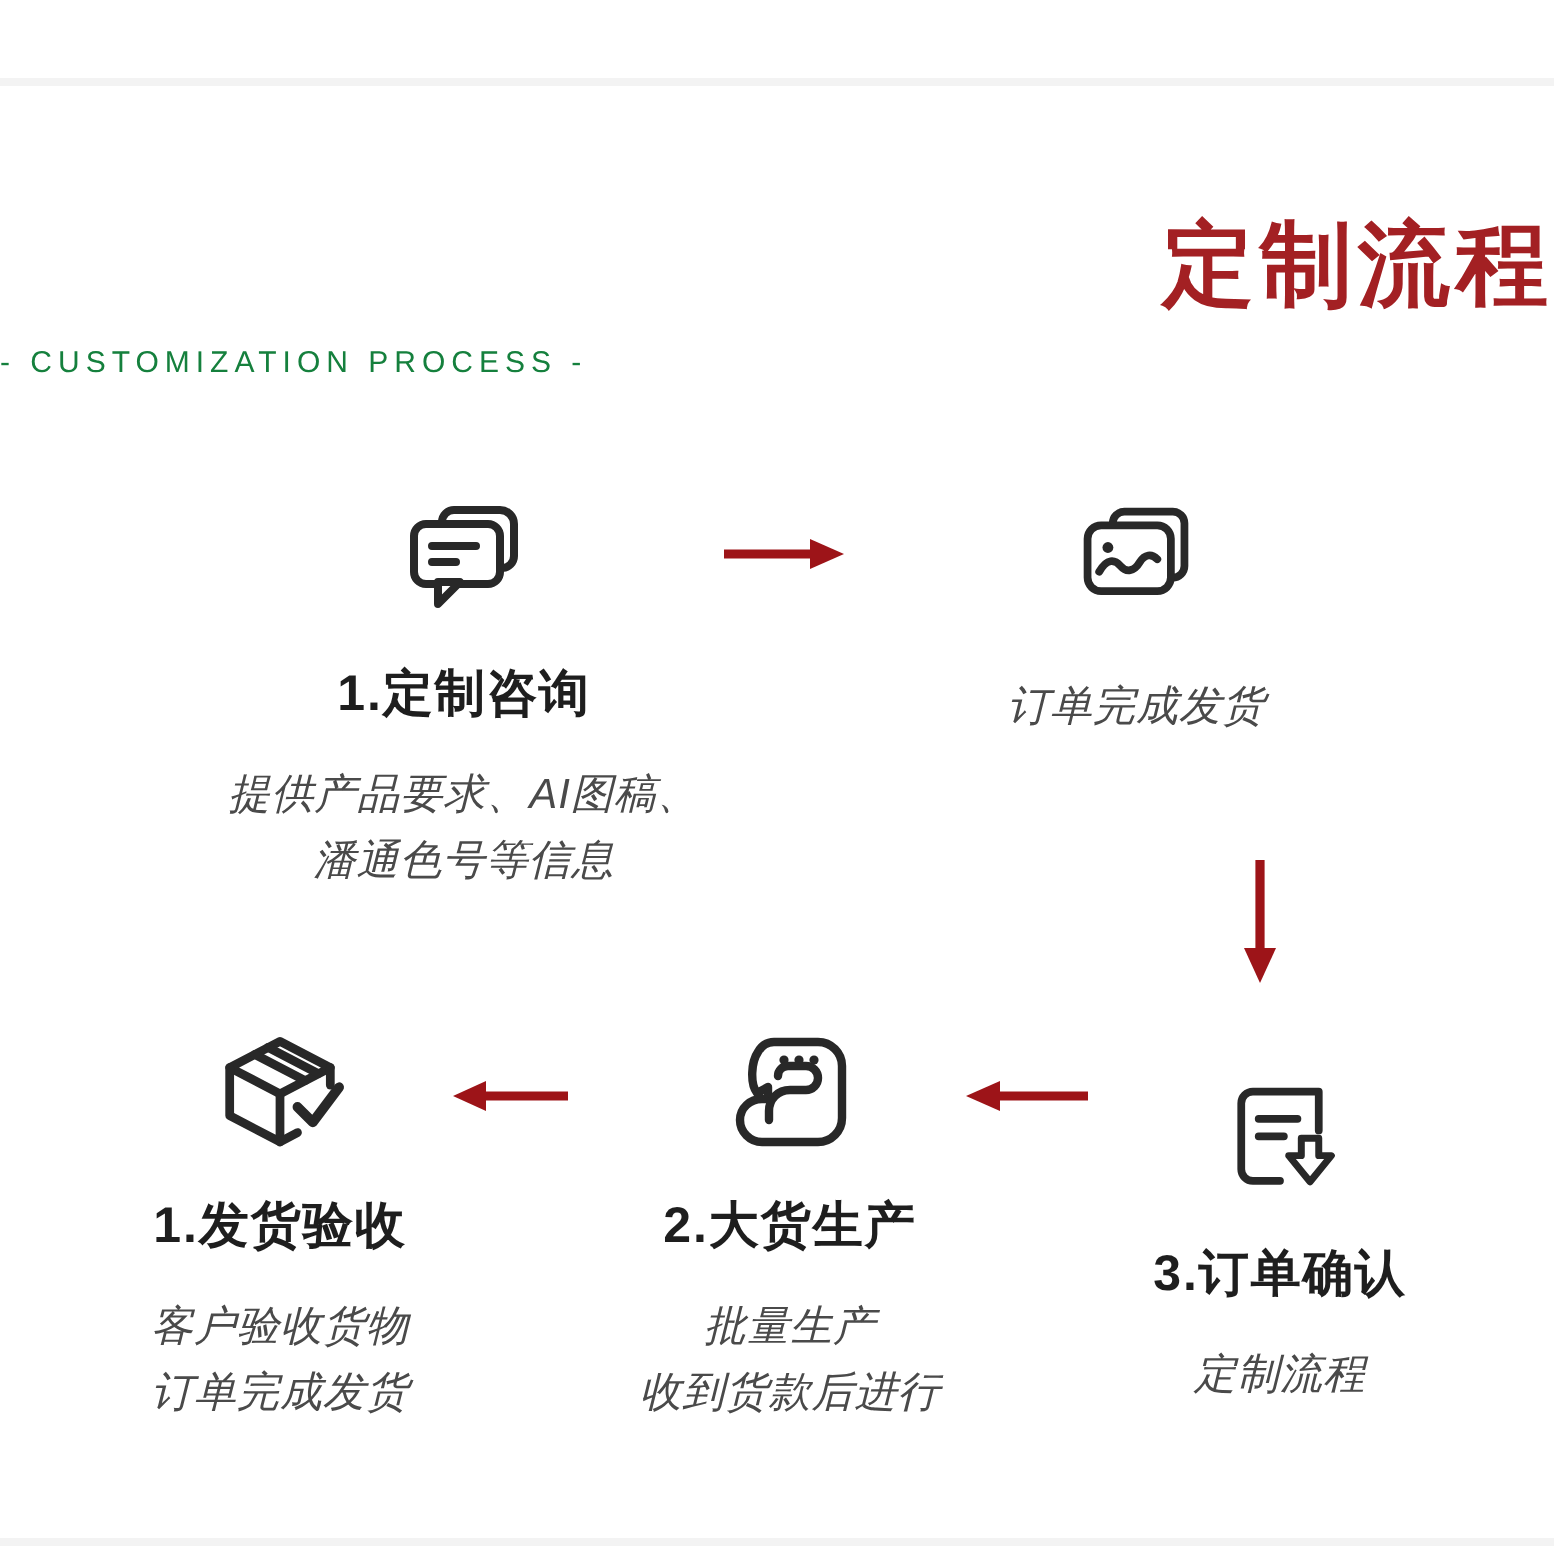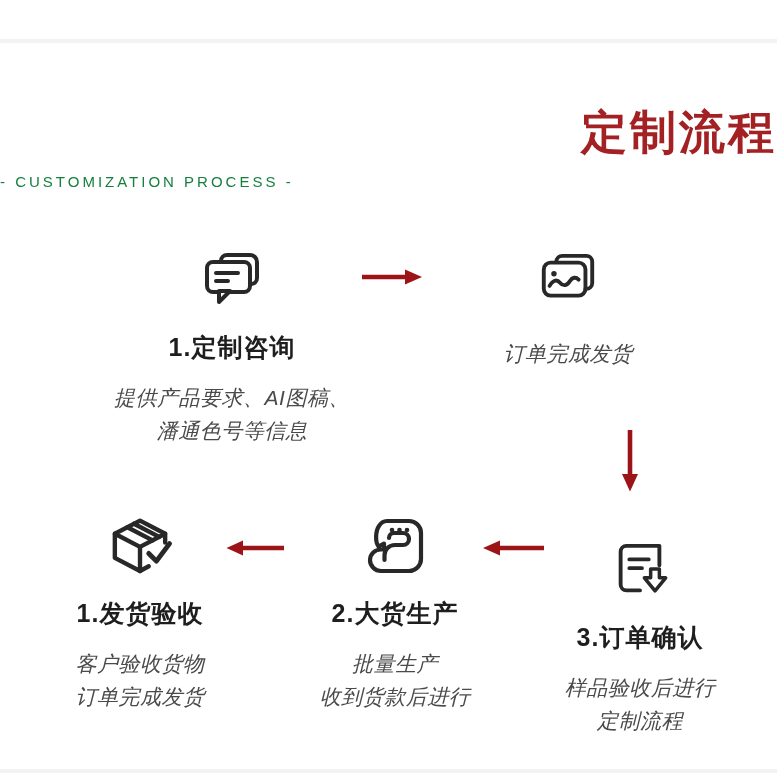--- a/index.html
+++ b/index.html
@@ -88,21 +88,20 @@
   <div class="step step-3">
     <div class="icon-box">
       <svg width="62" height="62" viewBox="0 0 64 64" fill="none" stroke="#282828" stroke-width="4" stroke-linecap="round" stroke-linejoin="round">
         <path d="M52 25 V5 H18 C14.7 5 12 7.7 12 11 V45 C12 48.3 14.7 51 18 51 H32"></path>
         <path d="M21 19 H41 M21 28 H34"></path>
         <path d="M43 29 V38 H36.5 L47.5 51.5 L58.5 38 H52 V29 Z" fill="#ffffff" stroke-width="3.6"></path>
       </svg>
     </div>
     <div class="step-title">3.订单确认</div>
     <div class="step-desc">
-      <div>样品验收后进行</div>
       <div>定制流程</div>
     </div>
   </div>
 
   <div class="step step-4">
     <div class="icon-box">
       <svg width="64" height="64" viewBox="0 0 64 64" fill="none" stroke="#282828" stroke-width="4.2" stroke-linecap="round" stroke-linejoin="round">
         <circle cx="29" cy="14" r="2.3" fill="#282828" stroke="none"></circle>
         <circle cx="36.5" cy="14" r="2.3" fill="#282828" stroke="none"></circle>
         <circle cx="44" cy="14" r="2.3" fill="#282828" stroke="none"></circle>

